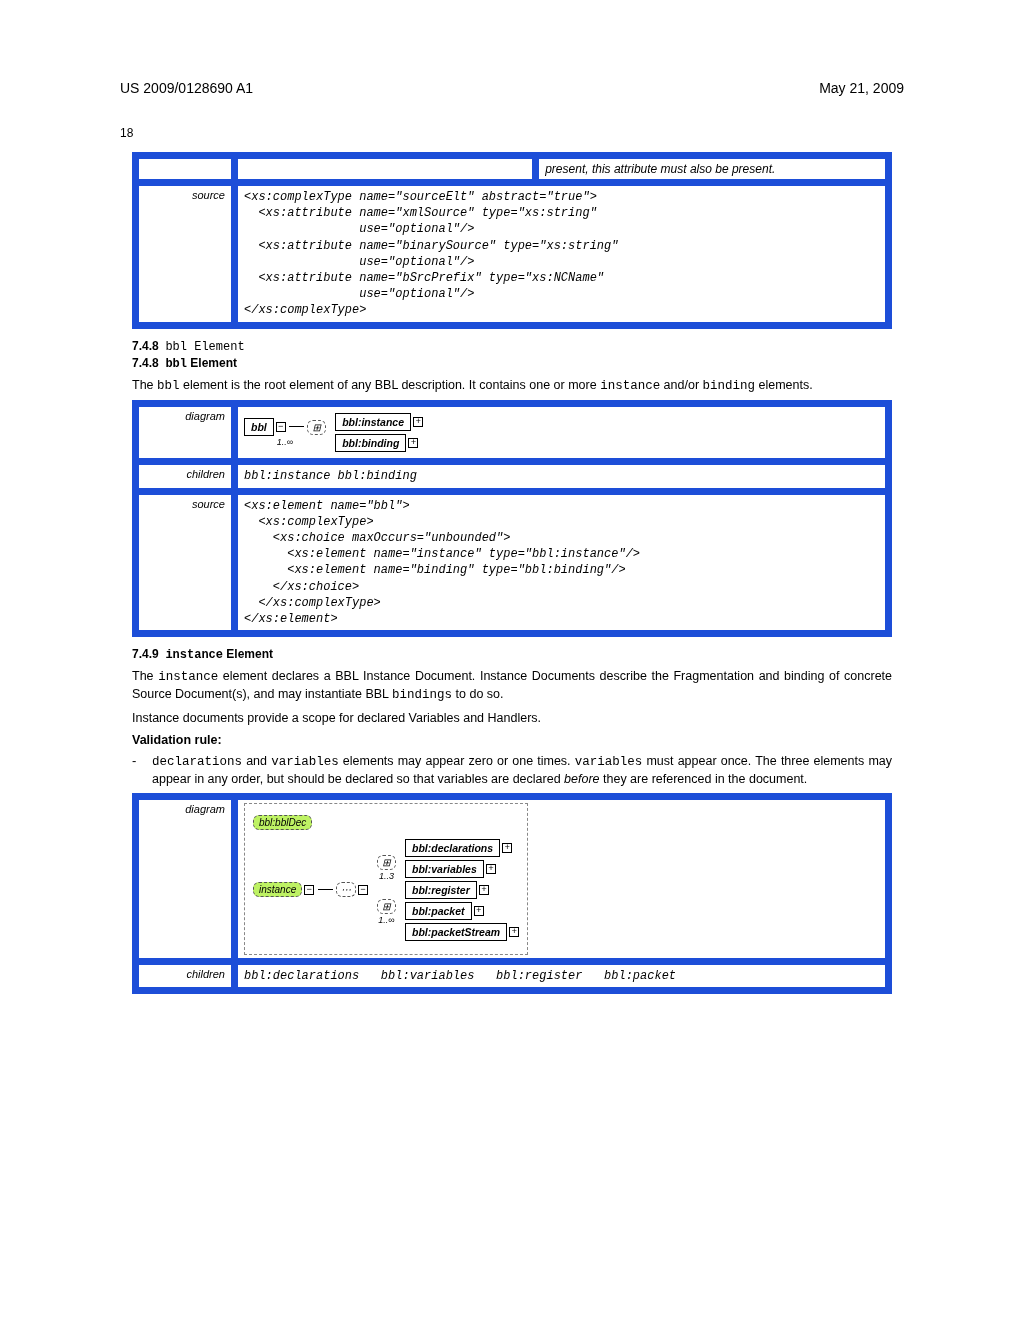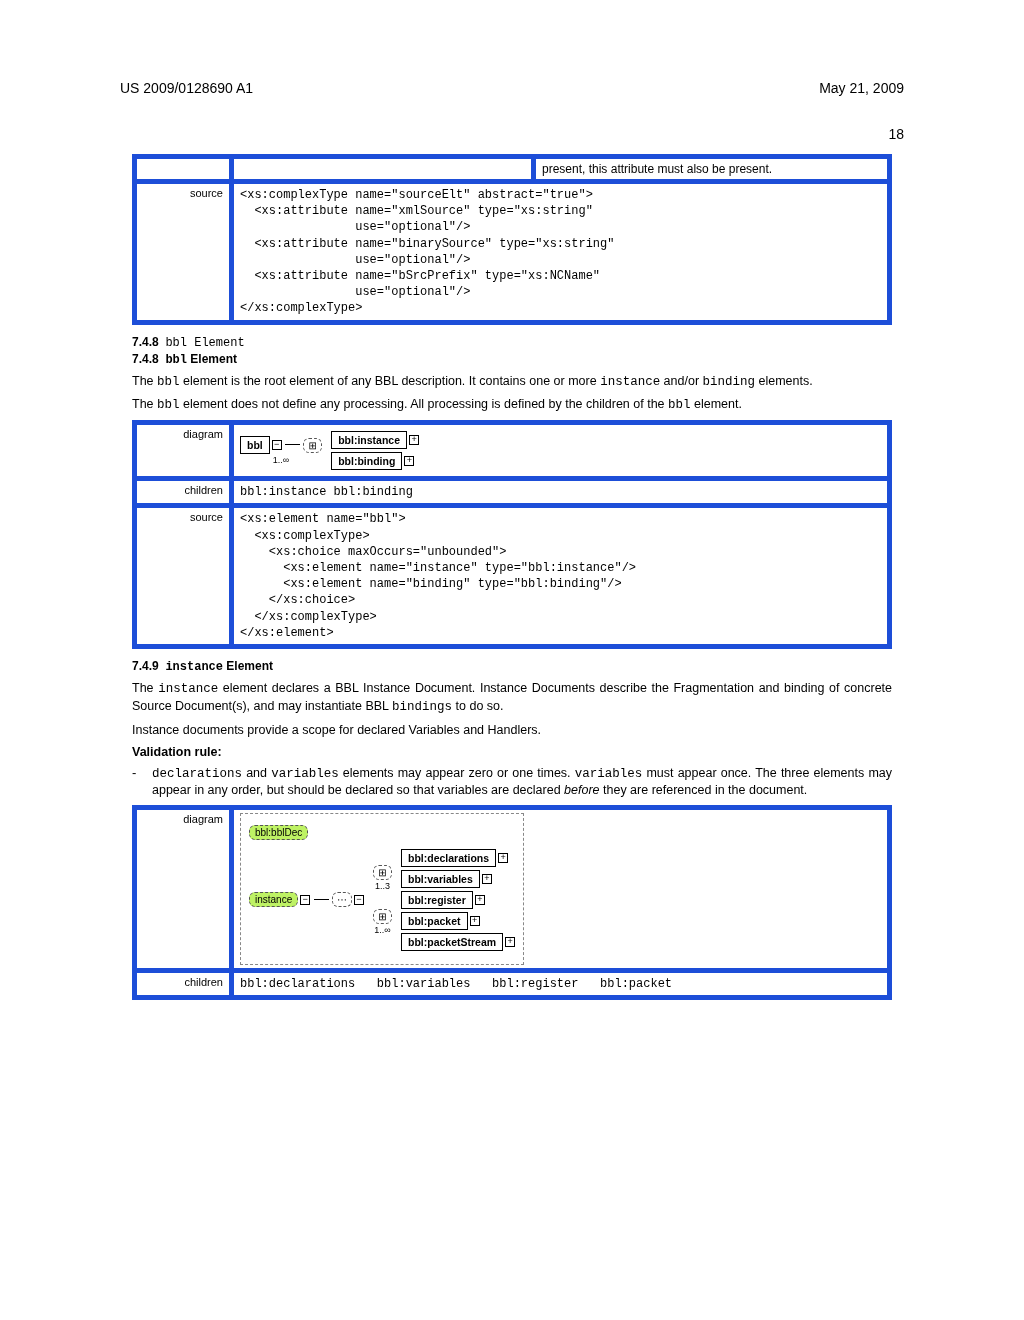--- a/index.html
+++ b/index.html
@@ -17,38 +17,39 @@
     box-sizing: border-box;
     padding: 80px 120px 60px 120px;
   }
   .header {
     display: flex;
     justify-content: space-between;
     font-size: 14px;
     margin-bottom: 30px;
   }
   .page-number {
-    text-align: right;
-    font-size: 14px;
+    text-align: left;
+    font-size: 12px;
     margin-bottom: 12px;
   }
   .content {
     margin: 0 auto;
     width: 760px;
   }
   table.spec {
     border-collapse: collapse;
     width: 100%;
     margin-bottom: 10px;
   }
   table.spec td {
-    border: 5px solid #1d4ed8;
+    border: 7px solid #1d4ed8;
     vertical-align: top;
     padding: 3px 6px;
     font-size: 12px;
+    font-style: italic;
   }
   table.spec td.label {
     width: 80px;
     text-align: right;
     font-size: 11px;
   }
   .mono {
     font-family: "Courier New", monospace;
     font-size: 12px;
     white-space: pre;
@@ -202,23 +203,20 @@
     </div>
     <div style="font-weight:bold; font-size:12.5px; margin-top:-6px; margin-bottom:6px;">
       <span style="visibility:hidden">7.4.8</span>
     </div>
     <div class="section-head" style="margin-top:-18px;">
       <span>7.4.8</span>&nbsp;&nbsp;<span class="code-inline" style="font-family:'Courier New',monospace;font-weight:normal"></span><span style="font-family:'Courier New',monospace;">bbl</span> <span>Element</span>
     </div>
 
     <div class="body-text">
       <span>The </span><span class="code-inline">bbl</span><span> element is the root element of any BBL description. It contains one or more </span><span class="code-inline">instance</span><span> and/or </span><span class="code-inline">binding</span><span> elements.</span>
-    </div>
-    <div class="body-text">
-      <span>The </span><span class="code-inline">bbl</span><span> element does not define any processing. All processing is defined by the children of the </span><span class="code-inline">bbl</span><span> element.</span>
     </div>
 
     <table class="spec">
       <tbody>
           <tr>
         <td class="label">diagram</td>
         <td class="diagram-cell">
           <span class="diag-group">
             <span class="diag-box">bbl</span><span class="diag-expand">−</span>
             <span class="diag-connector"></span>

